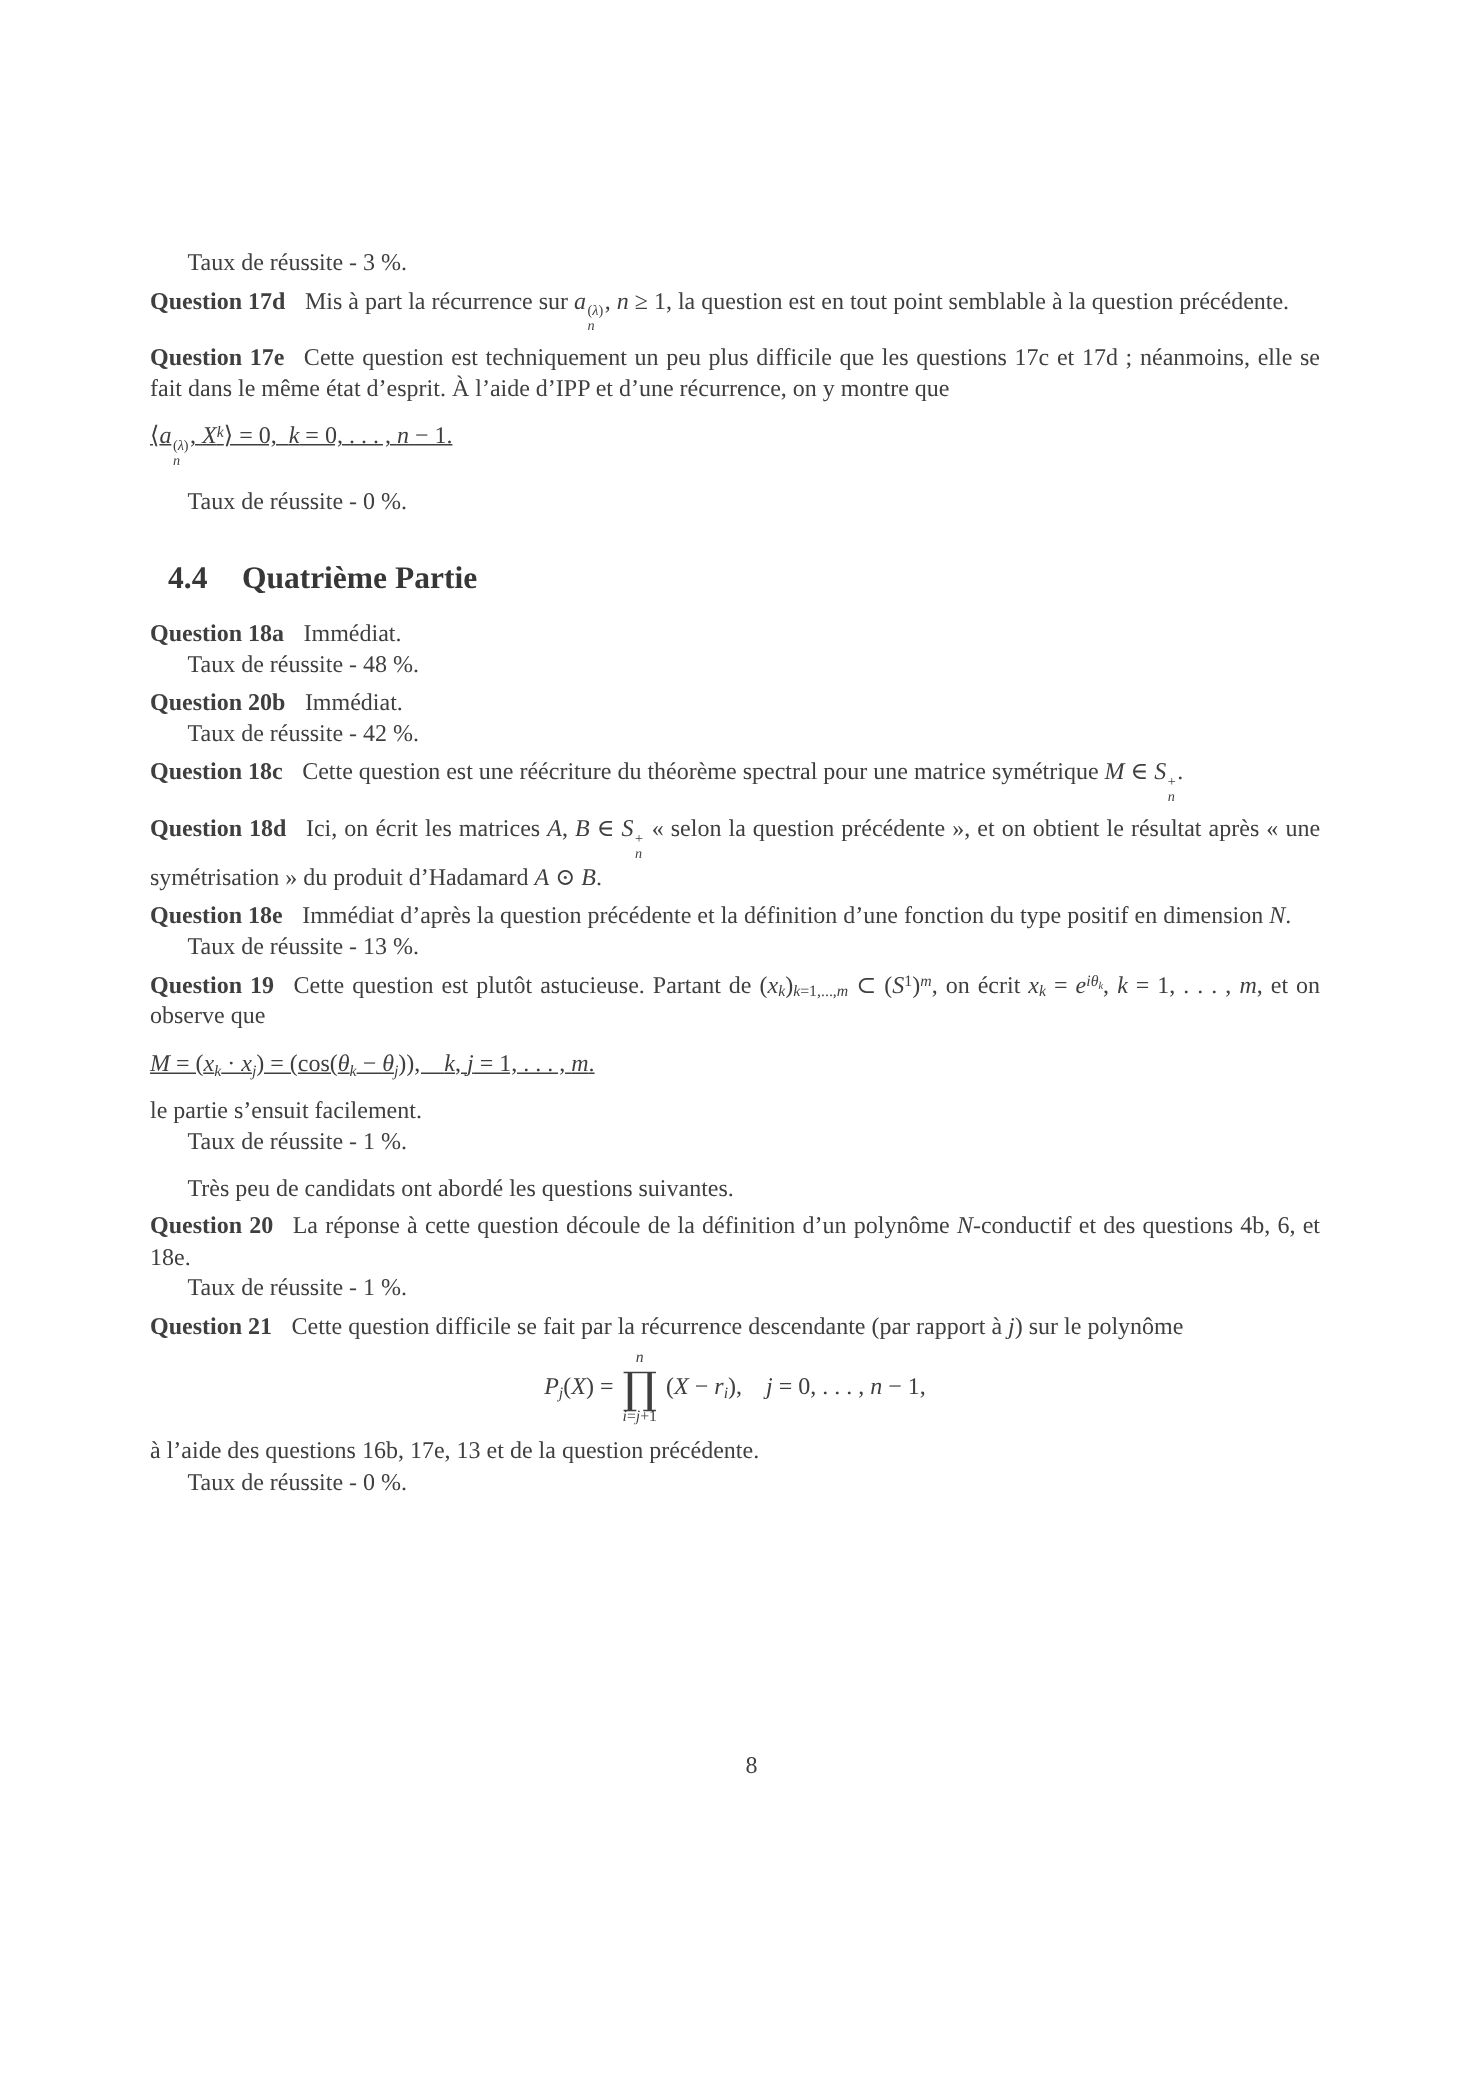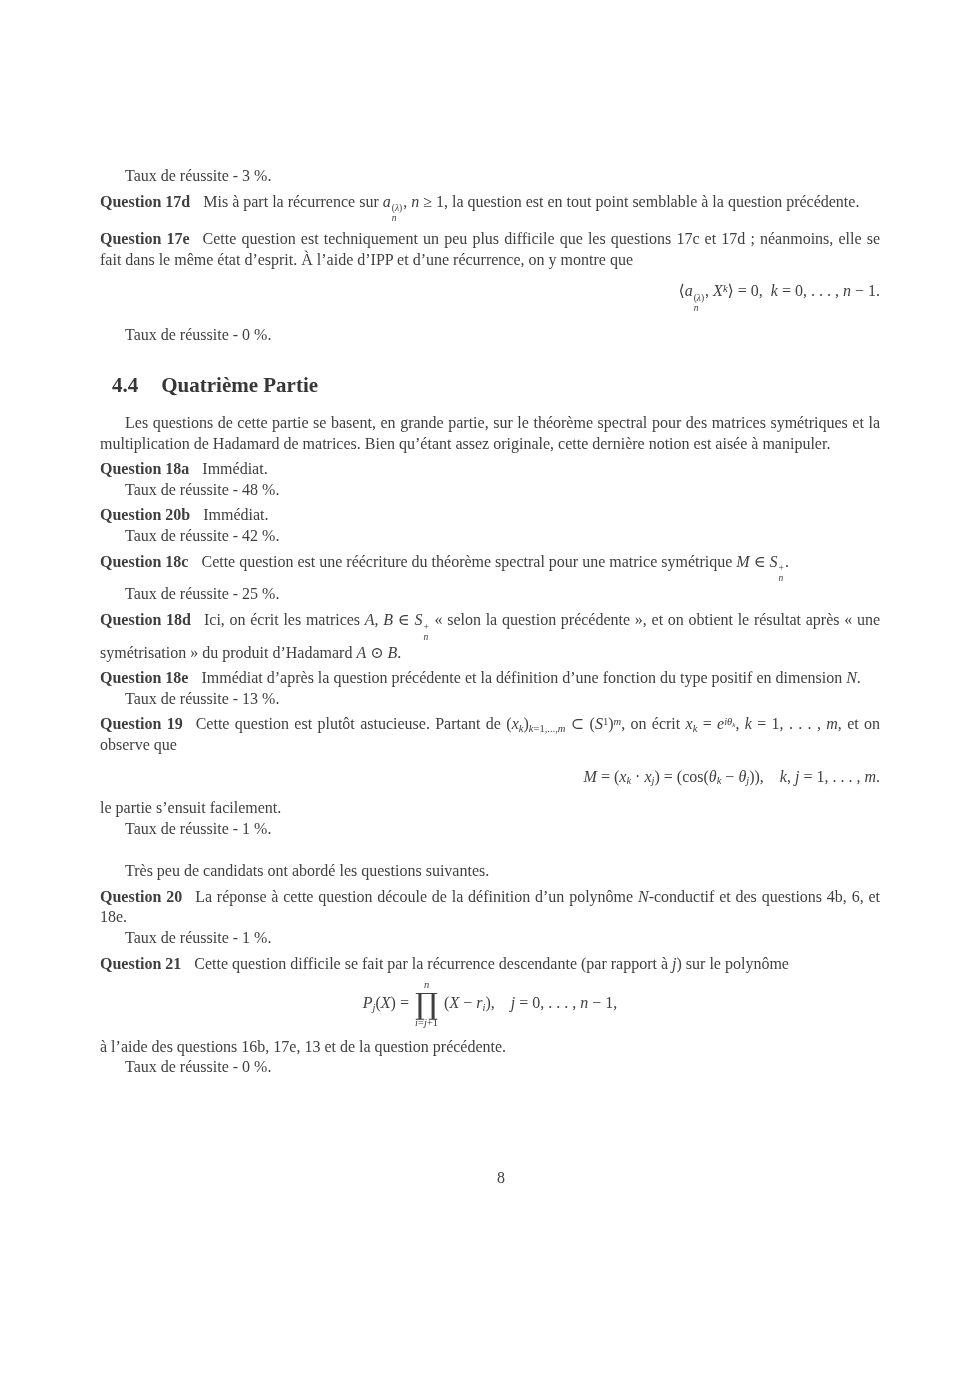--- a/index.html
+++ b/index.html
@@ -15,23 +15,23 @@
   .content {
     position:absolute; top:166px; left:100px; width:780px;
     font-size:16px; line-height:20.6px;
     text-align:justify;
   }
   p { margin:0; }
   .taux { padding-left:25px; text-align:left; }
   .qblock { margin-top:5px; }
   .qlabel { font-weight:bold; padding-right:13px; white-space:nowrap; }
   .intro { margin-top:6px; text-indent:25px; }
-  .note  { margin-top:22px; text-indent:25px; text-align:left; }
+  .note  { margin-top:10px; text-indent:25px; text-align:left; }
   .cont  { text-align:left; }
-  .formula { text-align:right; margin:11px 0; }
+  .formula { text-align:left; margin:11px 0;text-decoration:underline; }
   .formula-tall { text-align:center; margin:6px 0 8px; }
   .sec { margin:26px 12px 15px; font-size:21px; line-height:1.25; font-weight:bold; color:#373737; text-align:left; }
   .sec .sec-num { margin-right:23px; }
   i { font-style:italic; }
   sup, sub { font-size:0.66em; line-height:0; position:relative; vertical-align:baseline; }
   sup { top:-0.45em; }
   sub { top:0.28em; }
   .ss {
     display:inline-flex; flex-direction:column; align-items:flex-start;
     vertical-align:-0.5em; line-height:1.05; font-size:9.5px; margin-left:1px; margin-right:1px;
@@ -68,33 +68,31 @@
 
     <p class="qblock"><b class="qlabel">Question 17e</b><span>Cette question est techniquement un peu plus difficile que les questions 17c et 17d&nbsp;; néanmoins, elle se fait dans le même état d’esprit. À l’aide d’IPP et d’une récurrence, on y montre que</span></p>
     <p class="formula">⟨<i>a</i><span class="ss">
           <span>(<i>λ</i>)</span>
           <span><i>n</i></span>
         </span>, <i>X</i><sup><i>k</i></sup>⟩ = 0,&nbsp;&nbsp;<i>k</i> = 0, . . . , <i>n</i> − 1.</p>
     <p class="taux">Taux de réussite - 0 %.</p>
 
     <h2 class="sec"><span class="sec-num">4.4</span><span>Quatrième Partie</span></h2>
 
-    <p class="intro">Les questions de cette partie se basent, en grande partie, sur le théorème spectral pour des matrices symétriques et la multiplication de Hadamard de matrices. Bien qu’étant assez originale, cette dernière notion est aisée à manipuler.</p>
 
     <p class="qblock"><b class="qlabel">Question 18a</b><span>Immédiat.</span></p>
     <p class="taux">Taux de réussite - 48 %.</p>
 
     <p class="qblock"><b class="qlabel">Question 20b</b><span>Immédiat.</span></p>
     <p class="taux">Taux de réussite - 42 %.</p>
 
     <p class="qblock"><b class="qlabel">Question 18c</b><span>Cette question est une réécriture du théorème spectral pour une matrice symétrique <i>M</i> ∈ <i>S</i><span class="ss">
             <span>+</span>
             <span><i>n</i></span>
           </span>.</span></p>
-    <p class="taux">Taux de réussite - 25 %.</p>
 
     <p class="qblock"><b class="qlabel">Question 18d</b><span>Ici, on écrit les matrices <i>A</i>, <i>B</i> ∈ <i>S</i><span class="ss">
             <span>+</span>
             <span><i>n</i></span>
           </span> «&nbsp;selon la question précédente&nbsp;», et on obtient le résultat après «&nbsp;une symétrisation&nbsp;» du produit d’Hadamard <i>A</i> ⊙ <i>B</i>.</span></p>
 
     <p class="qblock"><b class="qlabel">Question 18e</b><span>Immédiat d’après la question précédente et la définition d’une fonction du type positif en dimension <i>N</i>.</span></p>
     <p class="taux">Taux de réussite - 13 %.</p>
 
     <p class="qblock"><b class="qlabel">Question 19</b><span>Cette question est plutôt astucieuse. Partant de (<i>x</i><sub><i>k</i></sub>)<sub><i>k</i>=1,...,<i>m</i></sub> ⊂ (<i>S</i><sup>1</sup>)<sup><i>m</i></sup>, on écrit <i>x</i><sub><i>k</i></sub> = <i>e</i><sup><i>iθ</i><sub><i>k</i></sub></sup>, <i>k</i> = 1, . . . , <i>m</i>, et on observe que</span></p>

